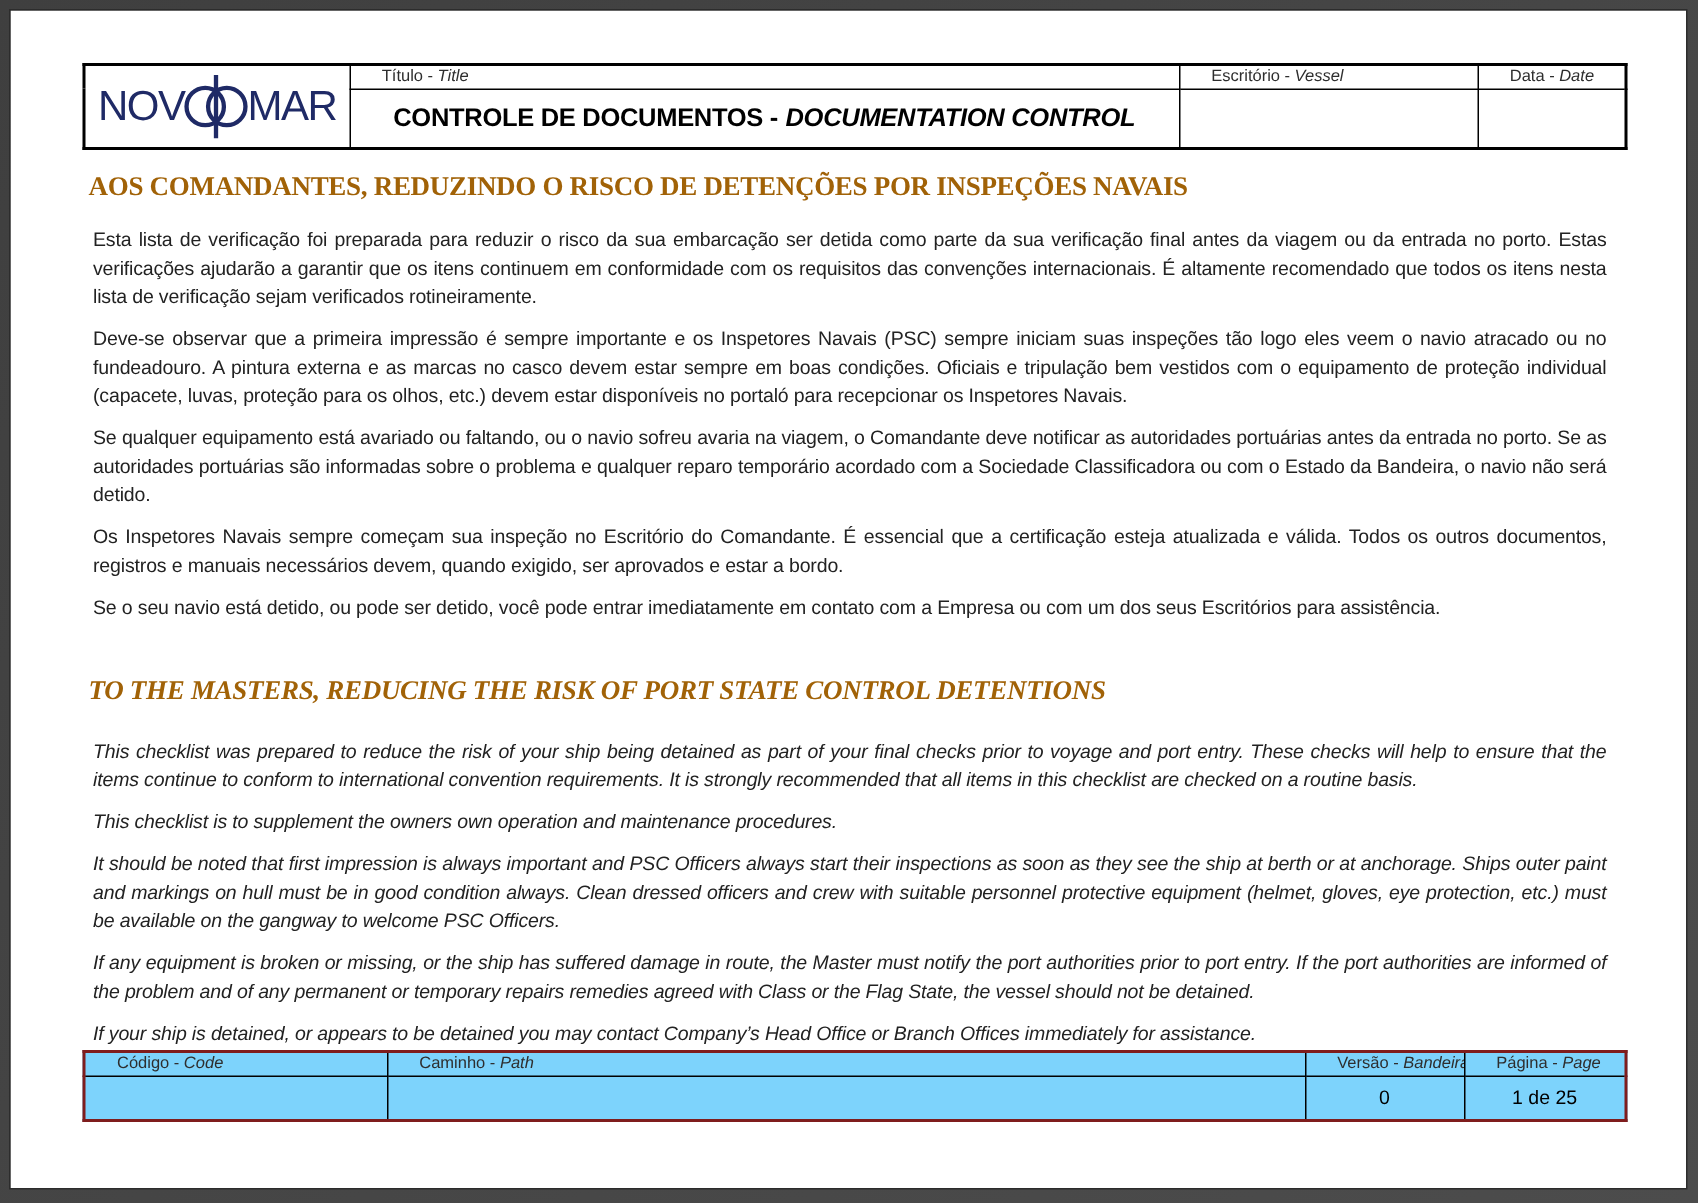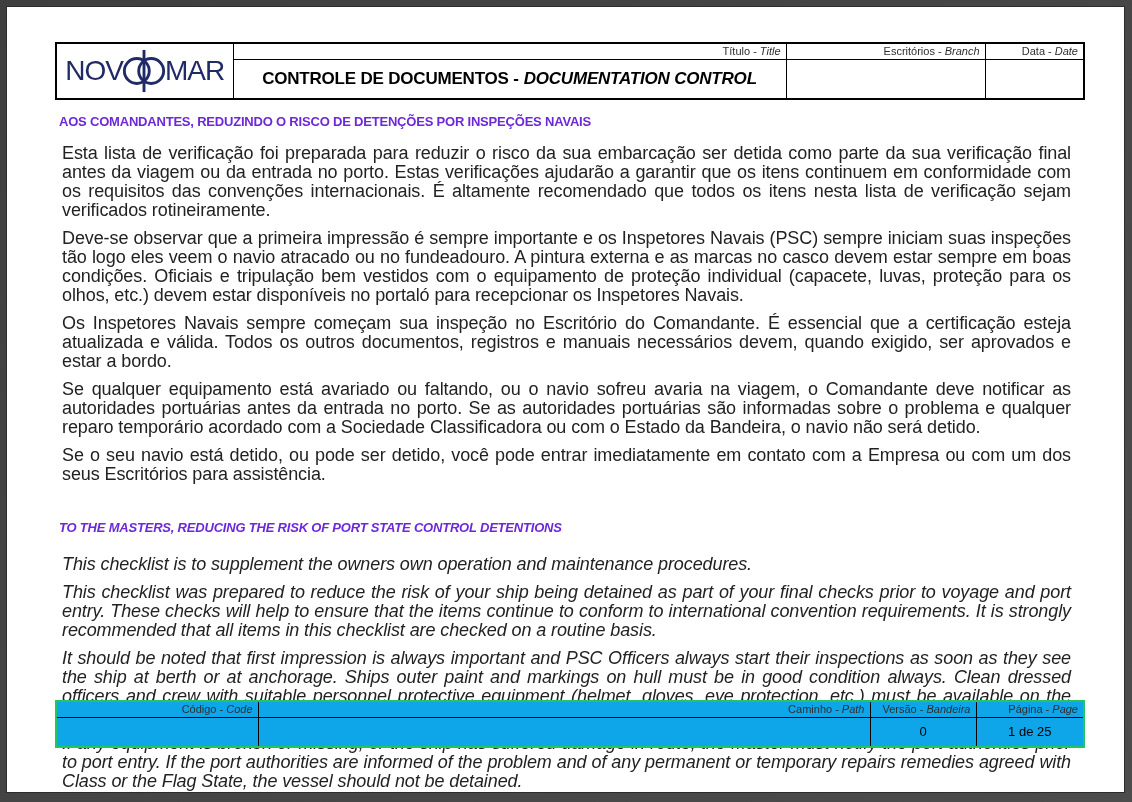--- a/index.html
+++ b/index.html
@@ -14,53 +14,53 @@
     position:absolute; left:7px; top:7px; width:1117px; height:785px;
     background:#fff; outline:1px solid #2c2c2c;
   }
 
   
   table{ border-collapse:collapse; table-layout:fixed; }
   .hdr{ margin:35px 0 0 48px; width:1028px; border:2px solid #000; }
   .hdr td, .ftr td{ border:1px solid #000; overflow:hidden; }
   .lbl{
     height:16px; font-size:11px; color:#2e2e2e;
-    padding:1px 5px; vertical-align:top; white-space:nowrap;text-align:right;
+    padding:1px 21px; vertical-align:top; white-space:nowrap;
   }
   .lbl i{ margin-left:3px; }
   .logo-cell{ vertical-align:middle; text-align:left; padding:2px; }
   .logo-wrap{
     display:flex; align-items:center; justify-content:center;
     color:#1F2A66; font-size:28px; letter-spacing:-1px; line-height:1;
   }
   .logo-wrap svg{ display:block; margin:0 -2px; }
   .title-cell{
     height:40px; text-align:center; vertical-align:middle;
     font-size:17px; font-weight:bold; color:#000; letter-spacing:-0.2px;
   }
   .title-cell .en-part{ font-style:italic; margin-left:5px; }
   .val-empty{ height:40px; }
 
   
   .content{ margin:14px 41px 0 48px; width:1028px; color:#222; }
   .content h1, .content h2{
-    font-size:13px; margin:0 0 15px; padding-left:4px;
-    letter-spacing:-0.2px; color:#6d28d9; font-weight:bold;
+    font-size:18px; margin:0 0 15px; padding-left:4px;
+    letter-spacing:-0.2px; color:#a16207; font-weight:bold;font-family:Liberation Serif, serif;
   }
   .content h2{ font-style:italic; margin-top:36px; margin-bottom:20px; }
   .content p{
-    font-size:18px; line-height:19px; margin:0 0 9px;
+    font-size:13px; line-height:19px; margin:0 0 9px;
     padding:0 12px 0 7px; text-align:justify; letter-spacing:-0.1px;
   }
   .content p.en{ font-style:italic; }
 
   
   .ftr{
     position:absolute; left:48px; bottom:44px; width:1028px;
-    border:2px solid #22c55e; background:#0ea5e9;
+    border:2px solid #7f1d1d; background:#7dd3fc;
   }
   .ftr .lbl{ height:16px; }
   .ftr .val{ height:30px; font-size:13px; vertical-align:middle; }
   .ftr .ctr{ text-align:center; }
 </style>
 </head>
 <body>
 
 <div class="desktop">
   <div class="page">
@@ -84,47 +84,47 @@
                 <circle cx="31.5" cy="22" r="13"></circle>
               </g>
             </svg>
             <span>MAR</span>
           </div>
         </td>
         <td class="lbl">
           <span>Título -</span><i>Title</i>
         </td>
         <td class="lbl">
-          <span>Escritórios -</span><i>Branch</i>
+          <span>Escritório -</span><i>Vessel</i>
         </td>
         <td class="lbl">
           <span>Data -</span><i>Date</i>
         </td>
       </tr>
       <tr>
         <td class="title-cell">
           <span>CONTROLE DE DOCUMENTOS -</span><span class="en-part">DOCUMENTATION CONTROL</span>
         </td>
         <td class="val-empty"></td>
         <td class="val-empty"></td>
       </tr>
       </tbody>
     </table>
 
     <div class="content">
       <h1>AOS COMANDANTES, REDUZINDO O RISCO DE DETENÇÕES POR INSPEÇÕES NAVAIS</h1>
       <p>Esta lista de verificação foi preparada para reduzir o risco da sua embarcação ser detida como parte da sua verificação final antes da viagem ou da entrada no porto. Estas verificações ajudarão a garantir que os itens continuem em conformidade com os requisitos das convenções internacionais. É altamente recomendado que todos os itens nesta lista de verificação sejam verificados rotineiramente.</p>
       <p>Deve-se observar que a primeira impressão é sempre importante e os Inspetores Navais (PSC) sempre iniciam suas inspeções tão logo eles veem o navio atracado ou no fundeadouro. A pintura externa e as marcas no casco devem estar sempre em boas condições. Oficiais e tripulação bem vestidos com o equipamento de proteção individual (capacete, luvas, proteção para os olhos, etc.) devem estar disponíveis no portaló para recepcionar os Inspetores Navais.</p>
+      <p>Se qualquer equipamento está avariado ou faltando, ou o navio sofreu avaria na viagem, o Comandante deve notificar as autoridades portuárias antes da entrada no porto. Se as autoridades portuárias são informadas sobre o problema e qualquer reparo temporário acordado com a Sociedade Classificadora ou com o Estado da Bandeira, o navio não será detido.</p>
       <p>Os Inspetores Navais sempre começam sua inspeção no Escritório do Comandante. É essencial que a certificação esteja atualizada e válida. Todos os outros documentos, registros e manuais necessários devem, quando exigido, ser aprovados e estar a bordo.</p>
-      <p>Se qualquer equipamento está avariado ou faltando, ou o navio sofreu avaria na viagem, o Comandante deve notificar as autoridades portuárias antes da entrada no porto. Se as autoridades portuárias são informadas sobre o problema e qualquer reparo temporário acordado com a Sociedade Classificadora ou com o Estado da Bandeira, o navio não será detido.</p>
       <p>Se o seu navio está detido, ou pode ser detido, você pode entrar imediatamente em contato com a Empresa ou com um dos seus Escritórios para assistência.</p>
 
       <h2>TO THE MASTERS, REDUCING THE RISK OF PORT STATE CONTROL DETENTIONS</h2>
+      <p class="en">This checklist was prepared to reduce the risk of your ship being detained as part of your final checks prior to voyage and port entry. These checks will help to ensure that the items continue to conform to international convention requirements. It is strongly recommended that all items in this checklist are checked on a routine basis.</p>
       <p class="en">This checklist is to supplement the owners own operation and maintenance procedures.</p>
-      <p class="en">This checklist was prepared to reduce the risk of your ship being detained as part of your final checks prior to voyage and port entry. These checks will help to ensure that the items continue to conform to international convention requirements. It is strongly recommended that all items in this checklist are checked on a routine basis.</p>
       <p class="en">It should be noted that first impression is always important and PSC Officers always start their inspections as soon as they see the ship at berth or at anchorage. Ships outer paint and markings on hull must be in good condition always. Clean dressed officers and crew with suitable personnel protective equipment (helmet, gloves, eye protection, etc.) must be available on the gangway to welcome PSC Officers.</p>
       <p class="en">If any equipment is broken or missing, or the ship has suffered damage in route, the Master must notify the port authorities prior to port entry. If the port authorities are informed of the problem and of any permanent or temporary repairs remedies agreed with Class or the Flag State, the vessel should not be detained.</p>
       <p class="en">If your ship is detained, or appears to be detained you may contact Company’s Head Office or Branch Offices immediately for assistance.</p>
     </div>
 
     <table class="ftr">
       <colgroup>
         <col style="width:202px">
           <col style="width:612px">
           <col style="width:106px">

